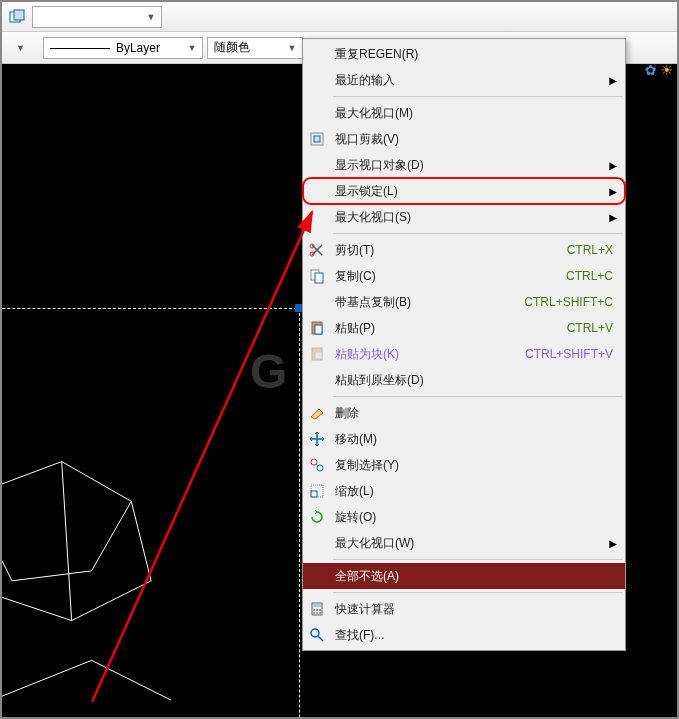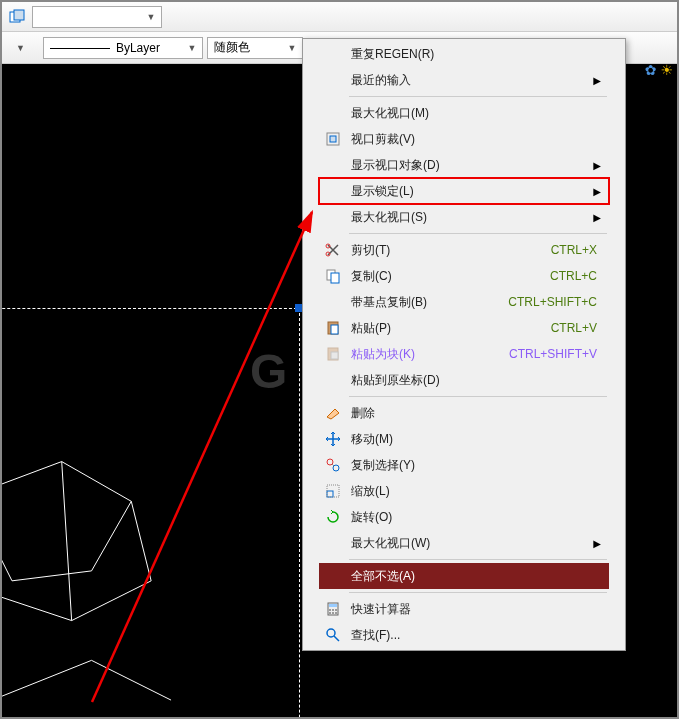--- a/index.html
+++ b/index.html
@@ -24,31 +24,31 @@
   
   .selrect { position:absolute; border:1px dashed #fff; }
   .selhandle { position:absolute; width:8px; height:8px; background:#1060d0; }
   
   .watermark { position:absolute; color:#555; font-size:48px; font-weight:bold; font-family: Arial; opacity:0.6; }
   
   
   .arrow-svg { position:absolute; top:0; left:0; pointer-events:none; }
   
   
-  .ctx { position:absolute; top:36px; left:300px; width:324px; background:#f0f0f0; border:1px solid #999; box-shadow:2px 2px 6px rgba(0,0,0,.3); padding:2px 16px; }
+  .ctx { position:absolute; top:36px; left:300px; width:324px; background:#f0f0f0; border:1px solid #999; box-shadow:2px 2px 6px rgba(0,0,0,.3); padding:2px 0; }
   .ctx-row { display:flex; align-items:center; height:26px; padding:0 6px 0 0; position:relative; }
   .ctx-row.sep { height:0; border-top:1px solid #ccc; margin:3px 2px 3px 30px; }
   .ctx-icon { width:28px; height:26px; display:flex; align-items:center; justify-content:center; flex-shrink:0; }
   .ctx-label { flex:1; padding-left:4px; color:#222; white-space:nowrap; }
   .ctx-short { color:#4d7c0f; padding-right:6px; }
   .ctx-arrow { width:12px; text-align:center; color:#000; font-size:10px;}
   .ctx-row.dis .ctx-label, .ctx-row.dis .ctx-short { color:#8b5cf6; }
   .ctx-row.hl { background:#7f1d1d; }
   .ctx-row.hl .ctx-label, .ctx-row.hl .ctx-short { color:#fff; }
-  .ctx-row.boxed { outline:2px solid #e00; outline-offset:-1px; }
+  .ctx-row.boxed { outline:2px solid #e00; outline-offset:-1px;border-radius:8px; }
   
   .icon-svg { width:16px; height:16px; }
   
   .gear { position:absolute; right:4px; top:60px; display:flex; gap:4px; }
   .gear span { font-size:14px; }
 </style>
 </head>
 <body>
 
 <div class="toolbar-row">

